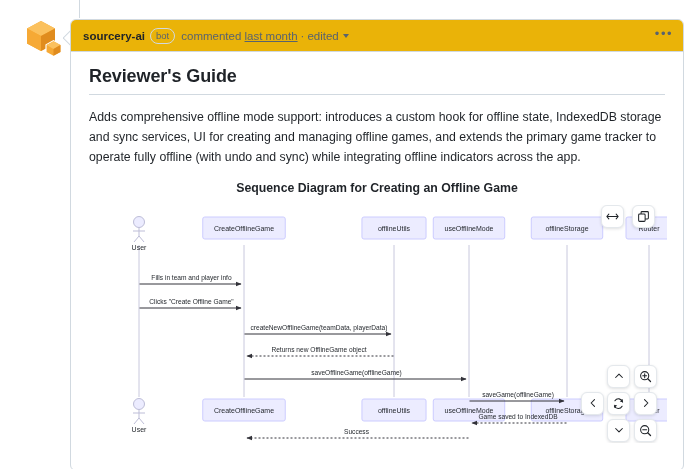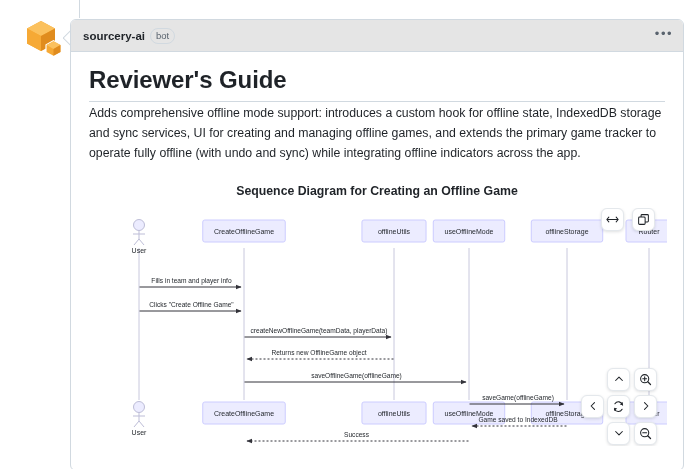--- a/index.html
+++ b/index.html
@@ -44,21 +44,21 @@
   .comment-arrow:before {
     content: ""; position: absolute; left: 2px; top: 2px;
     width: 11px; height: 11px; background: #fff;
     border-left: 1px solid #d1d9e0; border-bottom: 1px solid #d1d9e0;
     transform: rotate(45deg);
   }
 
   .comment-header {
     position: relative;
     height: 32px;
-    background: #e5e5e5;
+    background: #eab308;
     border-bottom: 1px solid #d1d9e0;
     border-radius: 5px 5px 0 0;
     display: flex; align-items: center;
     padding: 0 10px 0 12px;
     font-size: 11.5px; color: #59636e;
   }
   .author { font-weight: 700; color: #1f2328; font-size: 11.5px; }
   .bot-badge {
     margin-left: 5px;
     border: 1px solid #d1d9e0; border-radius: 20px;
@@ -75,28 +75,28 @@
   }
   .kebab {
     margin-left: auto; color: #59636e; font-size: 13px;
     letter-spacing: 1.5px; line-height: 1; padding-bottom: 5px;
     cursor: pointer;
   }
 
   .comment-body { padding: 14px 18px 0 18px; position: relative; }
 
   h2.guide-title {
-    font-size: 24px; font-weight: 700; color: #1f2328;
+    font-size: 18px; font-weight: 700; color: #1f2328;
     letter-spacing: -0.1px;
-    padding-bottom: 7px; margin-bottom: 2px;
+    padding-bottom: 7px; margin-bottom: 13px;
     border-bottom: 1px solid #d1d9e0;
   }
   p.lede {
     font-size: 12.3px; line-height: 1.62; color: #1f2328;
-    margin-bottom: 20px;
+    margin-bottom: 13px;
   }
   h3.sub {
     font-size: 12.3px; font-weight: 700; color: #1f2328;
     margin-bottom: 10px;
     text-align: center;
   }
 
   
   .diagram-wrap {
     position: relative;
@@ -142,20 +142,24 @@
     </svg>
   </div>
 
   <div class="comment-arrow"></div>
 
   <div class="comment">
 
     <div class="comment-header">
       <span class="author">sourcery-ai</span>
       <span class="bot-badge">bot</span>
+      <span class="meta">
+        <span>commented</span>
+        <a class="tlink">last month</a><span class="sep">·</span><span>edited</span><span class="edited-caret"></span>
+      </span>
       <span class="kebab">•••</span>
     </div>
 
     <div class="comment-body">
 
       <h2 class="guide-title">Reviewer's Guide</h2>
       <p class="lede">Adds comprehensive offline mode support: introduces a custom hook for offline state, IndexedDB storage and sync services, UI for creating and managing offline games, and extends the primary game tracker to operate fully offline (with undo and sync) while integrating offline indicators across the app.</p>
       <h3 class="sub">Sequence Diagram for Creating an Offline Game</h3>
 
       <div class="diagram-wrap">

